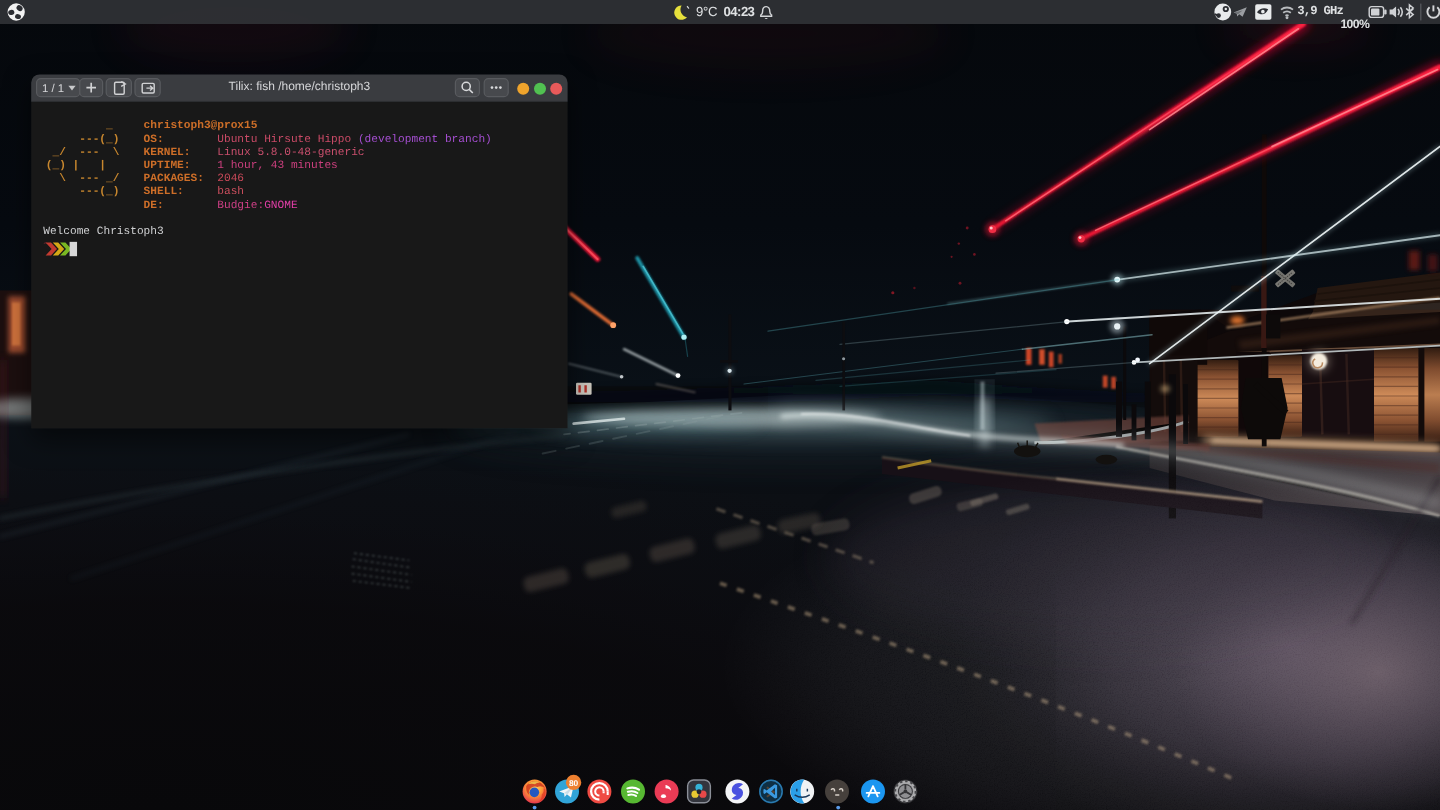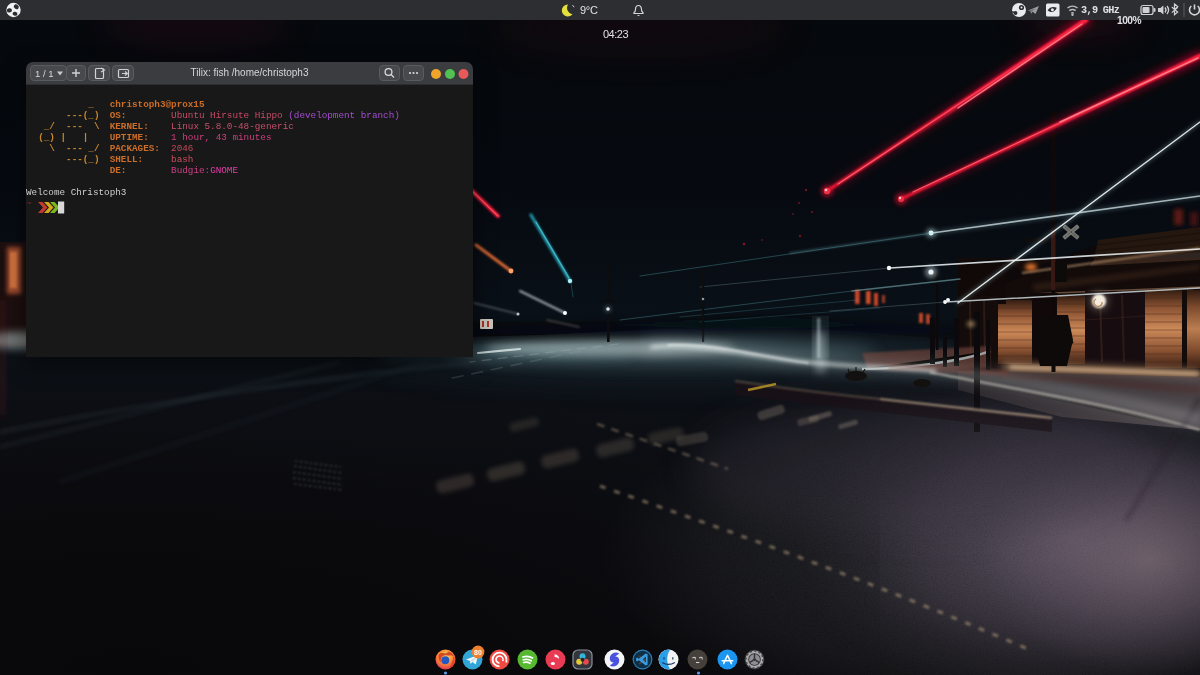--- a/index.html
+++ b/index.html
@@ -418,21 +418,21 @@
     <path d="M1165,7.5 a4 4 0 0 1 0,5 M1167,6 a6.5 6.5 0 0 1 0,8" stroke="#cfd1d4" stroke-width="1.3" fill="none"></path>
 
     <path d="M1174.5,4 l3.2,2.6 l-3.2,2.8 V4 Z M1174.5,9.4 l3.2,2.6 l-3.2,2.8 V9.4 Z M1171.8,7 l6,5.4 M1171.8,12.6 l6,-5.4" stroke="#cfd1d4" stroke-width="1.2" fill="none"></path>
 
     <rect x="1183.5" y="3" width="1" height="14" fill="#5a5d61"></rect>
 
     <path d="M1194.5,4.5 v5" stroke="#d4d6d8" stroke-width="1.6"></path>
     <path d="M1191.3,6 a5 5 0 1 0 6.4,0" stroke="#d4d6d8" stroke-width="1.6" fill="none"></path>
   </svg>
   <div class="txt" style="left:580px;letter-spacing:-0.3px;">9°C</div>
-  <div class="txt" style="left:603px;font-weight:normal;font-size:11px;letter-spacing:-0.5px;margin-top:24px;">04:23</div>
+  <div class="txt" style="left:603px;font-weight:bold;font-size:11px;letter-spacing:-0.5px;">04:23</div>
   <div class="txt" style="left:1081px;font-weight:bold;font-size:10.2px;letter-spacing:-0.65px;font-family:Liberation Mono, monospace;">3,9 GHz</div>
   <div class="txt" style="left:1117px;font-weight:bold;font-size:10.2px;letter-spacing:-0.5px;margin-top:10px;">100%</div>
 </div>
 
 <div id="term">
   <div id="tbar">
     <div id="ttitle">Tilix: fish /home/christoph3</div>
     <svg width="447" height="22" style="position:absolute;left:0;top:0">
       <g fill="#47494d" stroke="#595b5f" stroke-width="1">
         <rect x="4.5" y="3.5" width="36" height="15" rx="3.5"></rect>
@@ -459,21 +459,21 @@
       <circle cx="437.5" cy="12" r="5" fill="#e85a5a"></circle>
     </svg>
   </div>
   <div id="tbody">
     <pre class="tm" style="left:1px;top:14px;color:#c6c7c9;"><span style="color:#c8872e"><b>           _
        ---(_)
    _/  ---  \
   (_) |   |
     \  --- _/
        ---(_)</b></span></pre>
-    <pre class="tm" style="left:0;top:14px;"><b><span style="color:#cd6e28">               christoph3@prox15
+    <pre class="tm" style="left:10px;top:14px;"><b><span style="color:#cd6e28">               christoph3@prox15
                OS:        </span></b><span style="color:#c94a66">Ubuntu Hirsute Hippo </span><span style="color:#a44ed0">(development branch)</span><b><span style="color:#cd6e28">
                KERNEL:    </span></b><span style="color:#c94f6d">Linux 5.8.0-48-generic</span><b><span style="color:#cd6e28">
                UPTIME:    </span></b><span style="color:#cc3f7e">1 hour, 43 minutes</span><b><span style="color:#cd6e28">
                PACKAGES:  </span></b><span style="color:#c64858">2046</span><b><span style="color:#cd6e28">
                SHELL:     </span></b><span style="color:#cb4f5e">bash</span><b><span style="color:#cd6e28">
                DE:        </span></b><span style="color:#cd3f85">Budgie:</span><span style="color:#e33fa8">GNOME</span>
 
 <span style="color:#cfd0d2">Welcome Christoph3</span>
 <span style="color:#7a2730">~</span></pre>
     <svg width="60" height="14" style="position:absolute;left:10px;top:116px">

